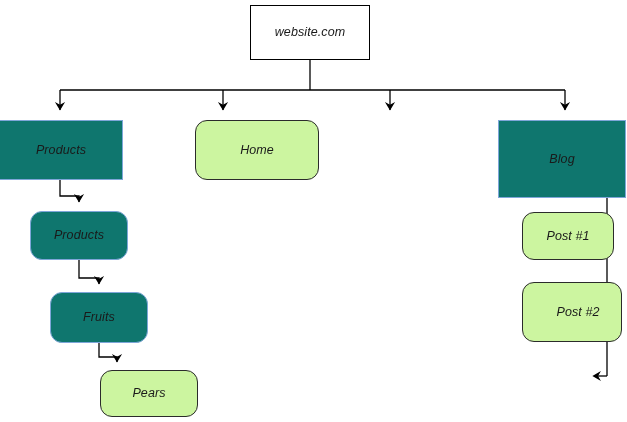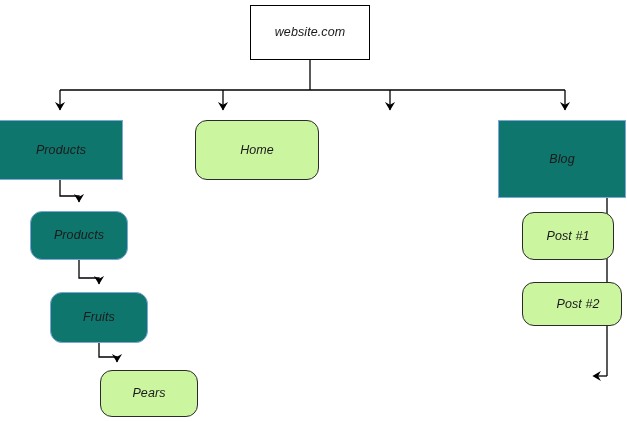--- a/index.html
+++ b/index.html
@@ -150,18 +150,18 @@
   </div>
 
   <div class="node node-green rounded" style="left:68px; top:370px; width:98px; height:47px;">
     <span class="node-label">Pears</span>
   </div>
 
   <div class="node node-green rounded" style="left:490px; top:212px; width:92px; height:48px;">
     <span class="node-label">Post #1</span>
   </div>
 
-  <div class="node node-green rounded" style="left:490px; top:282px; width:100px; height:44px;padding-left:12px;">
+  <div class="node node-green rounded" style="left:490px; top:282px; width:100px; height:60px;padding-left:12px;">
     <span class="node-label">Post #2</span>
   </div>
 
 
 </div>
 
 </body></html>

